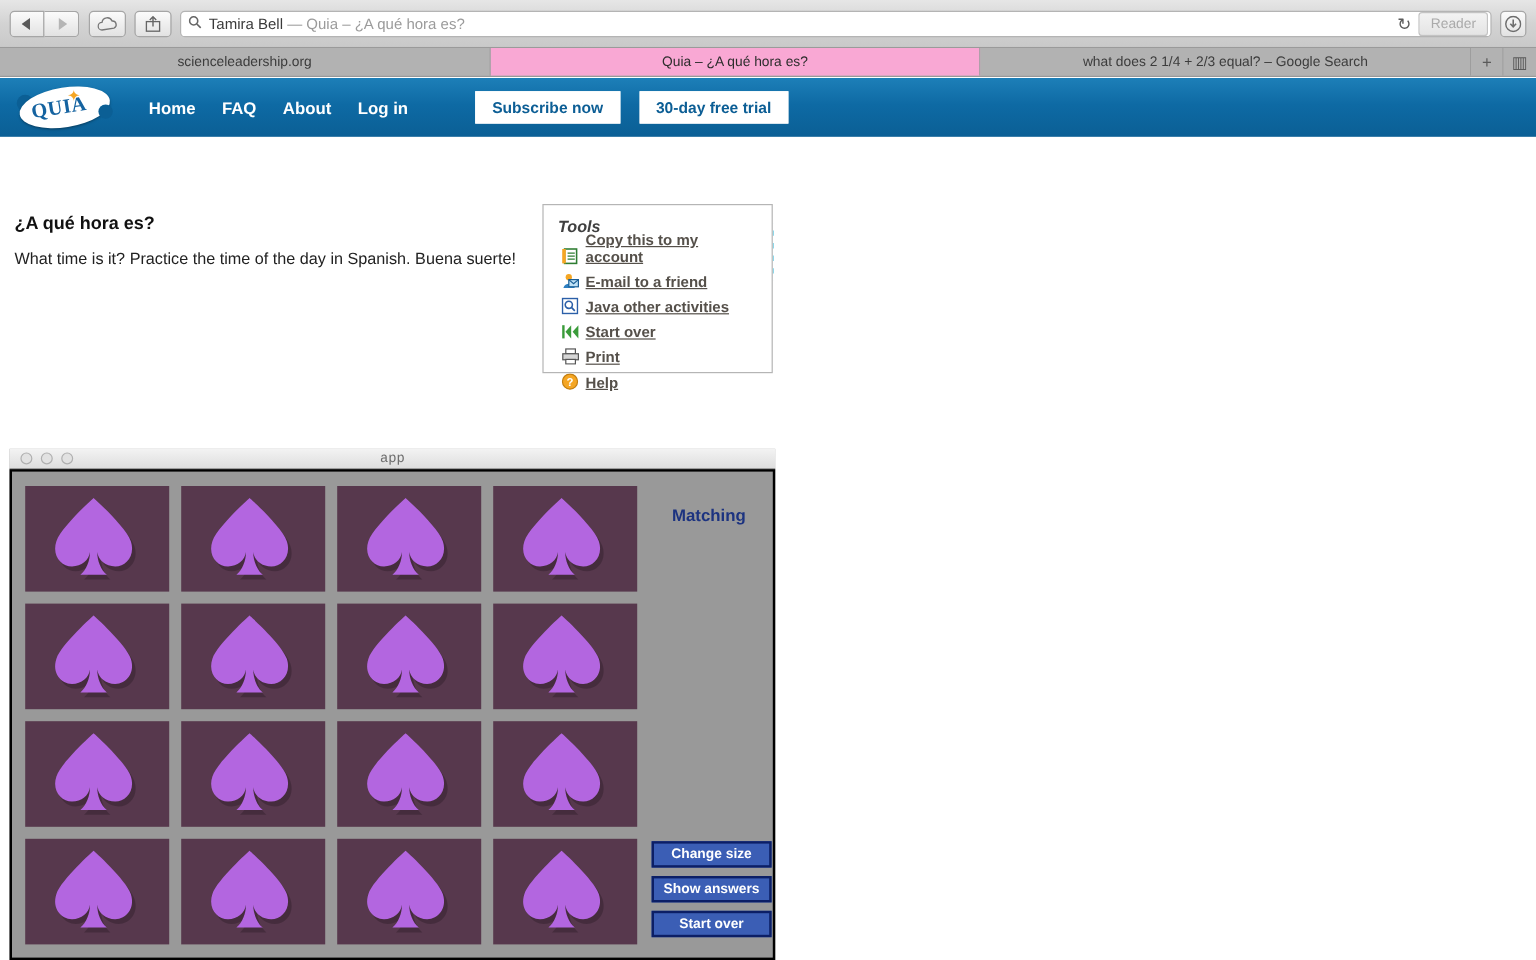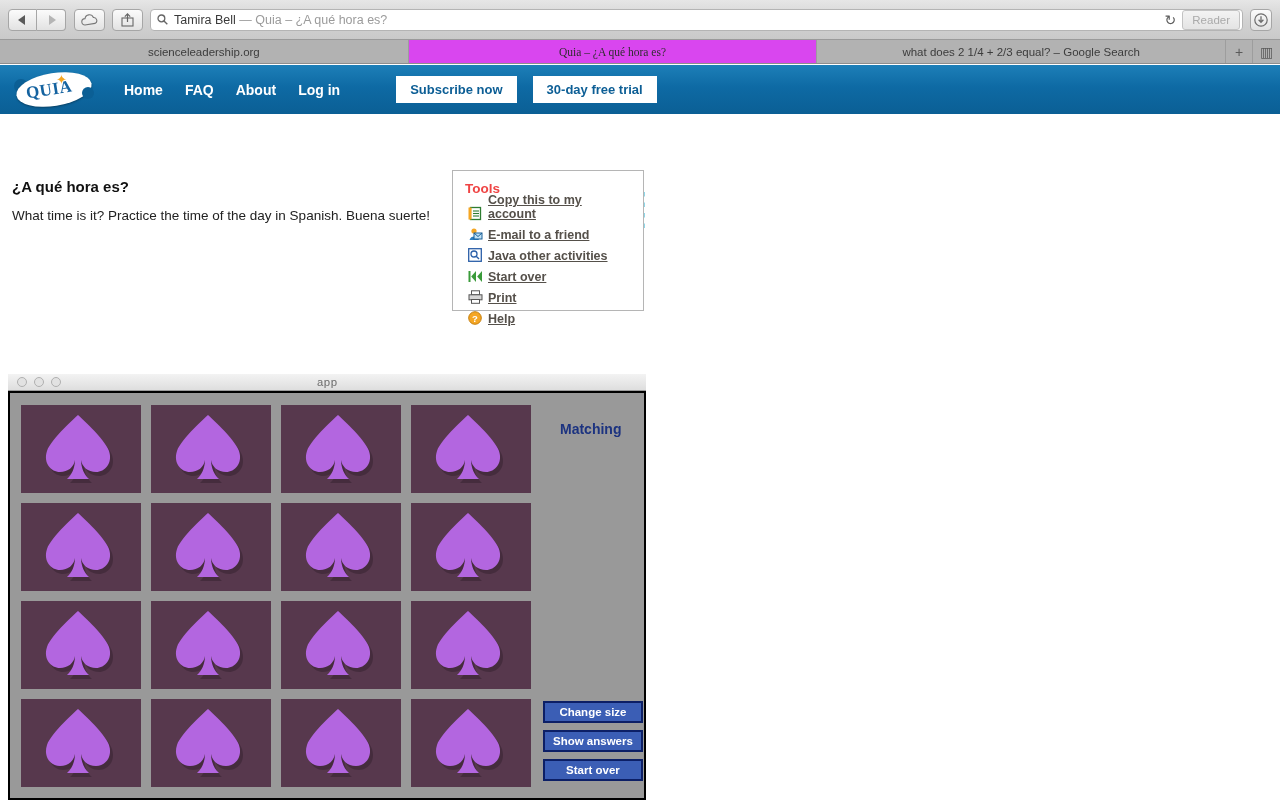--- a/index.html
+++ b/index.html
@@ -66,21 +66,21 @@
     border-bottom: 1px solid #8e8e8e;
     display: flex; align-items: stretch;
   }
   .tab {
     flex: 1; display: flex; align-items: center; justify-content: center;
     font-size: 11.5px; color: #3c3c3c;
     border-right: 1px solid #9d9d9d;
     background: #b2b2b2;
     overflow: hidden; white-space: nowrap;
   }
-  .tab.active { background: #d946ef; color: #2d2d2d; font-family: Liberation Serif, serif; }
+  .tab.active { background: #f9a8d4; color: #2d2d2d; }
   .tab-extra {
     width: 27px; display: flex; align-items: center; justify-content: center;
     font-size: 14px; color: #5a5a5a; border-right: 1px solid #9d9d9d; background:#b2b2b2;
   }
   .tab-extra:last-child { border-right: none; }
 
   
   .page { position: absolute; left: 0; top: 65px; width: 1280px; height: 735px; background: #ffffff; }
 
   .quia-header {
@@ -149,21 +149,21 @@
   .activity-desc {
     position: absolute; left: 12px; top: 30px;
     font-size: 13.5px; color: #222;
   }
 
   .tools-box {
     position: absolute; left: 452px; top: -8px; width: 192px; height: 141px;
     border: 1px solid #b5b5b5; background: #ffffff;
     padding: 10px 12px;
   }
-  .tools-title { font-size: 13.5px; font-weight: bold; color: #ef4444; margin-bottom: 7px; }
+  .tools-title { font-size: 13.5px; font-weight: bold; color: #404040; margin-bottom: 7px; font-style: italic; }
   .tool-row { display: flex; align-items: flex-end; margin-bottom: 3px; height: 18px; }
   .tool-icon { width: 20px; height: 16px; flex: none; display: flex; align-items: center; justify-content: center; }
   .tool-link {
     font-size: 12.5px; color: #55504a; font-weight: bold;
     text-decoration: underline; margin-left: 3px;
   }
 
   
   .directions { position: absolute; left: 12px; top: 225px; }
   .dir-line { font-size: 17px; color: #111; }

